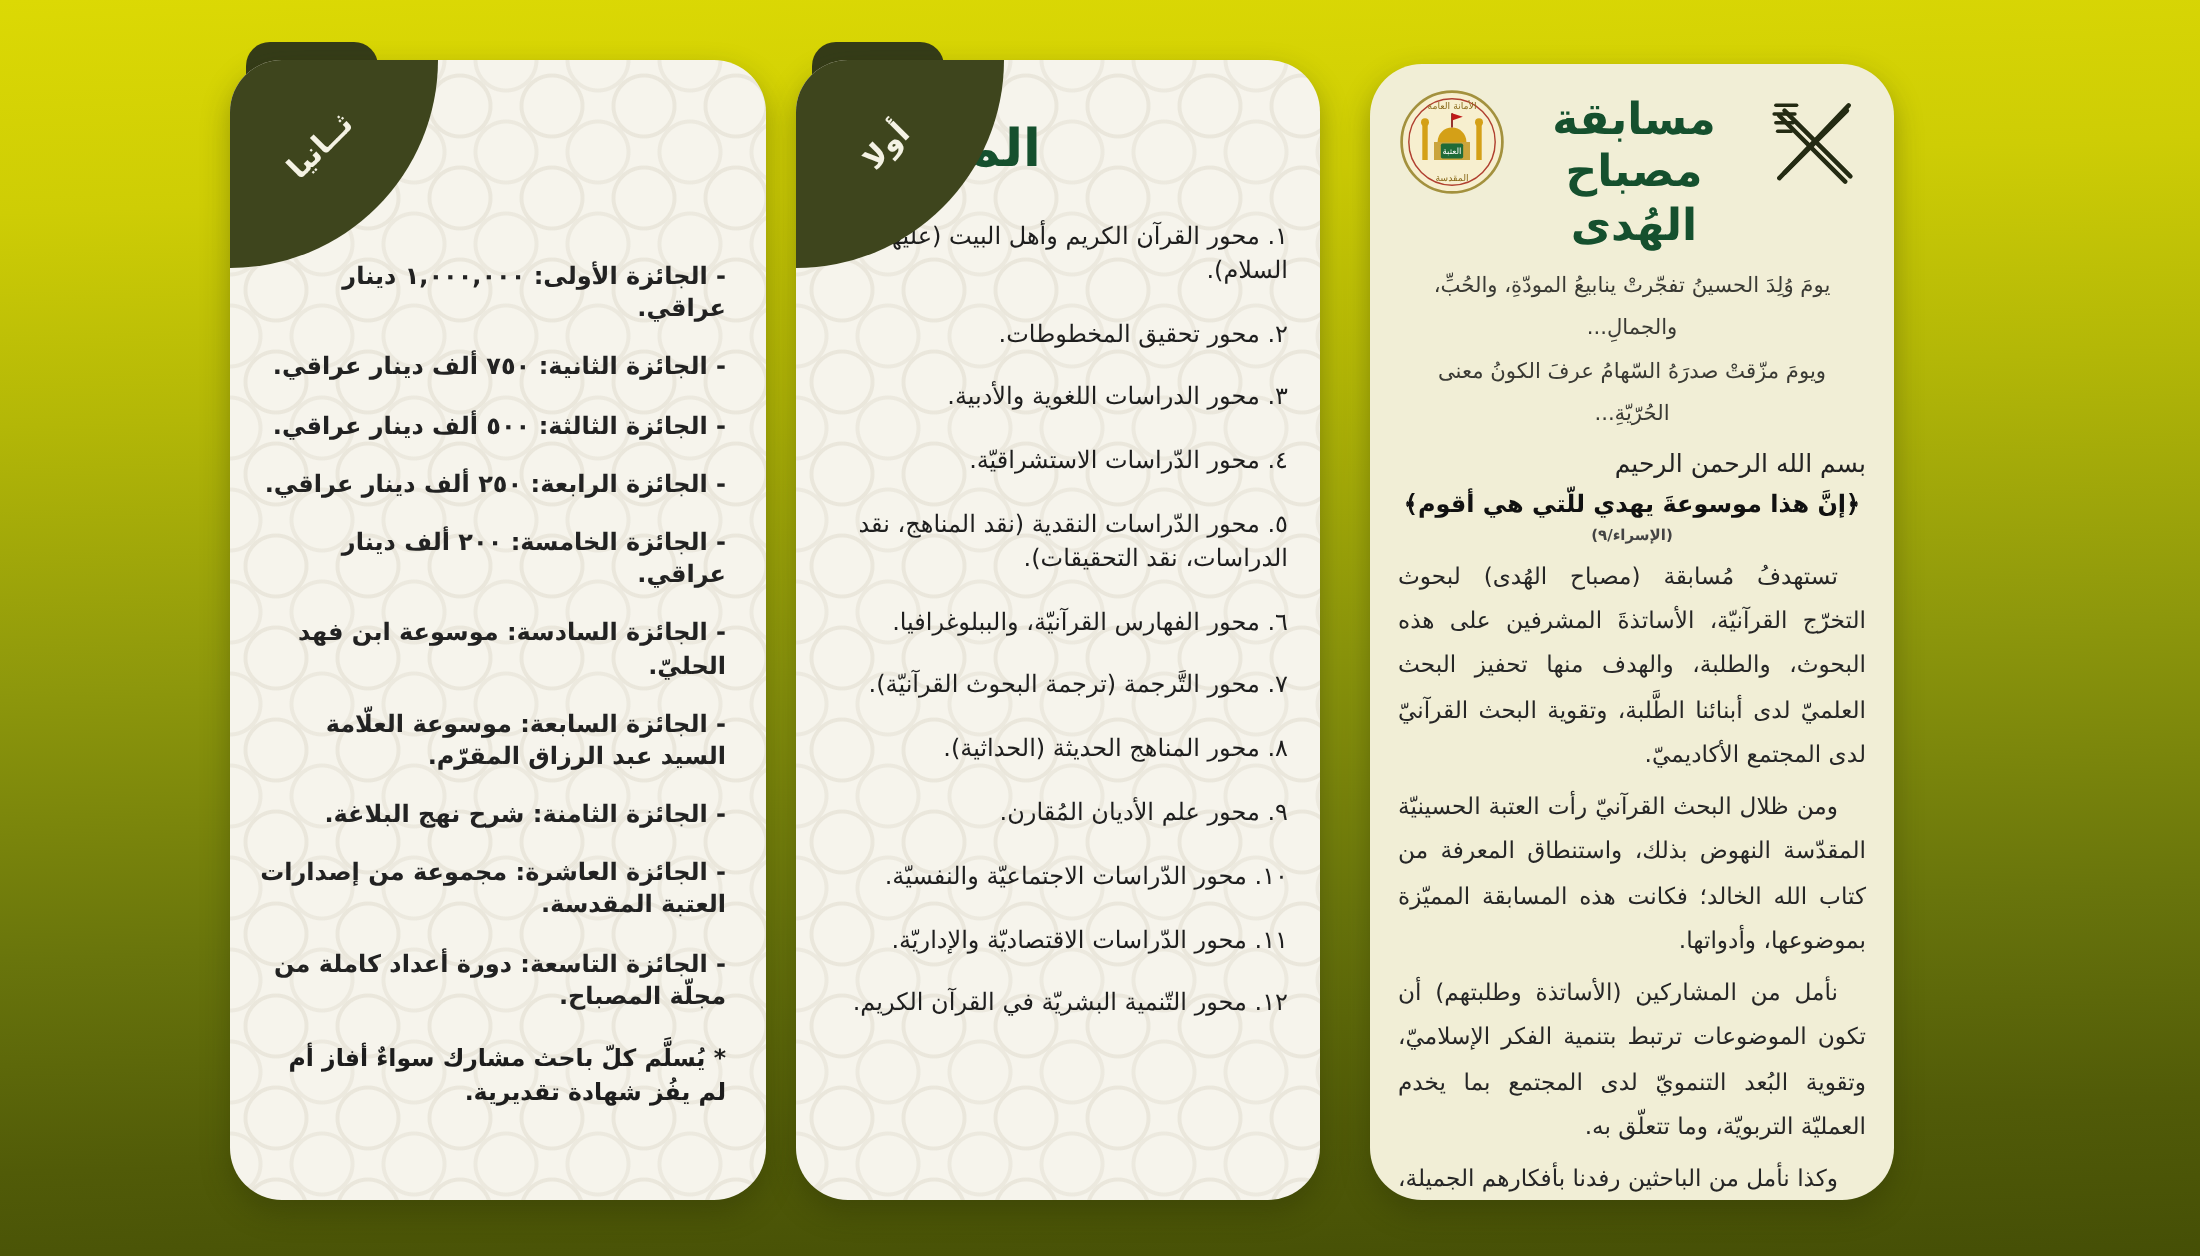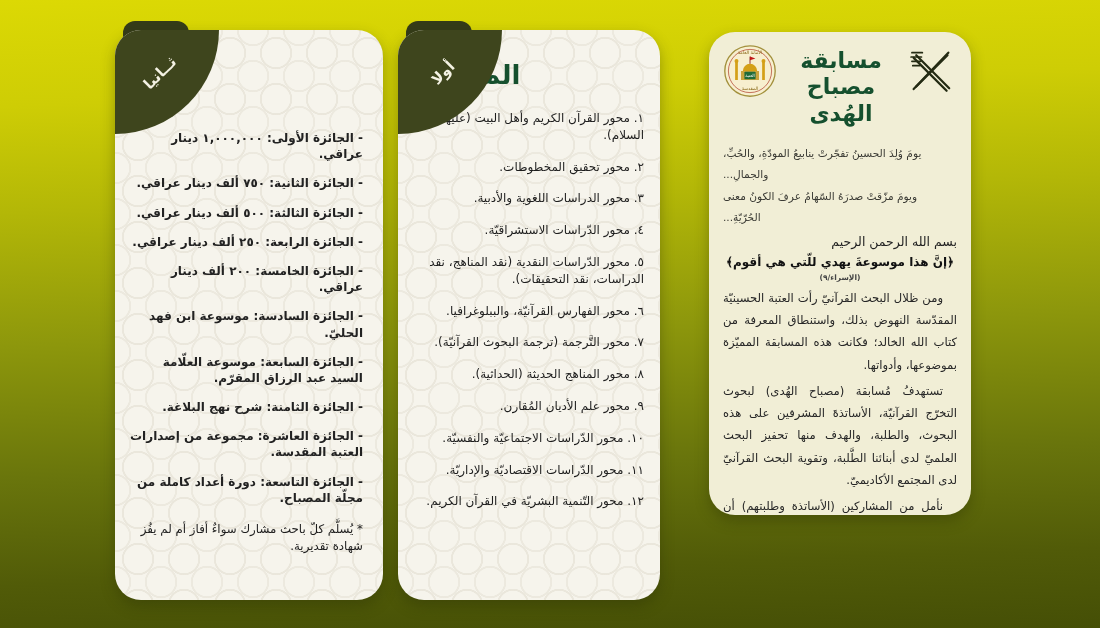--- a/index.html
+++ b/index.html
@@ -40,37 +40,37 @@
     margin:30px 0 0 0;
   }
   
   .prizes-list{list-style:none;margin:40px 0 0 0;padding:0 20px 0 12px;}
   .prizes-list li{
     font-size:12px;color:#222;line-height:1.35;margin-bottom:13px;
     text-align:right;
     font-weight:bold;
   }
   .footnote{
-    font-size:11.8px;color:#1d1d1d;font-weight:normal;
+    font-size:11.8px;color:#1d1d1d;font-weight:bold;
     padding:2px 20px 0 12px;text-align:right;line-height:1.4;
   }
   
   .axes-list{list-style:none;margin:20px 0 0 0;padding:0 16px 0 10px;}
   .axes-list li{
     font-size:12px;color:#1e1e1e;line-height:1.4;margin-bottom:15px;
     text-align:right;font-weight:500;
   }
   
   .intro-body{background:#f1eed6;padding:12px 14px 10px 14px;box-sizing:border-box;}
   .intro-header{display:flex;align-items:flex-start;justify-content:space-between;}
   .intro-title{
     text-align:center;color:#15502e;font-weight:bold;font-size:22px;
     line-height:1.2;margin-top:4px;
   }
-  .poem{font-size:10.6px;color:#3a3a34;line-height:2.0;text-align:left;margin-top:16px;}
+  .poem{font-size:10.6px;color:#3a3a34;line-height:2.0;text-align:center;margin-top:6px;}
   .basmala{font-size:12.5px;color:#222;text-align:right;margin-top:6px;}
   .verse{font-size:12px;color:#111;font-weight:bold;text-align:center;margin-top:6px;}
   .verse-ref{font-size:7.5px;font-weight:bold;color:#444;}
   .intro-paragraphs p{
     font-size:11.6px;color:#262626;line-height:1.92;margin:4px 0 0 0;
     text-align:justify;text-indent:14px;
   }
   svg{display:block;}
 </style>
 </head>
@@ -114,21 +114,21 @@
         <li>٧. محور التَّرجمة (ترجمة البحوث القرآنيّة).</li>
         <li>٨. محور المناهج الحديثة (الحداثية).</li>
         <li>٩. محور علم الأديان المُقارن.</li>
         <li>١٠. محور الدّراسات الاجتماعيّة والنفسيّة.</li>
         <li>١١. محور الدّراسات الاقتصاديّة والإداريّة.</li>
         <li>١٢. محور التّنمية البشريّة في القرآن الكريم.</li>
       </ul>
   </div>
 </div>
 
-<div class="card" style="left:709px;top:32px;width:262px;height:483px;">
+<div class="card" style="left:685px;top:32px;width:262px;height:568px;">
   <div class="card-body intro-body">
 
     <div class="intro-header">
 
       <span>
         <svg width="52" height="52" viewBox="0 0 60 60">
           <g stroke="#242b13" stroke-width="2.6" stroke-linecap="round" fill="none">
             <line x1="10" y1="52" x2="50" y2="10"></line>
             <line x1="13" y1="49" x2="49" y2="13"></line>
             <line x1="13" y1="13" x2="51" y2="51"></line>
@@ -174,20 +174,20 @@
     </div>
 
     <div class="basmala">بسم الله الرحمن الرحيم</div>
 
     <div class="verse">
       <span>﴿إنَّ هذا موسوعةَ يهدي للّتي هي أقوم﴾</span>
       <span class="verse-ref">(الإسراء/٩)</span>
     </div>
 
     <div class="intro-paragraphs">
+        <p>تستهدفُ مُسابقة (مصباح الهُدى) لبحوث التخرّج القرآنيّة، الأساتذةَ المشرفين على هذه البحوث، والطلبة، والهدف منها تحفيز البحث العلميّ لدى أبنائنا الطَّلبة، وتقوية البحث القرآنيّ لدى المجتمع الأكاديميّ.</p>
         <p>ومن ظلال البحث القرآنيّ رأت العتبة الحسينيّة المقدّسة النهوض بذلك، واستنطاق المعرفة من كتاب الله الخالد؛ فكانت هذه المسابقة المميّزة بموضوعها، وأدواتها.</p>
-        <p>تستهدفُ مُسابقة (مصباح الهُدى) لبحوث التخرّج القرآنيّة، الأساتذةَ المشرفين على هذه البحوث، والطلبة، والهدف منها تحفيز البحث العلميّ لدى أبنائنا الطَّلبة، وتقوية البحث القرآنيّ لدى المجتمع الأكاديميّ.</p>
         <p>نأمل من المشاركين (الأساتذة وطلبتهم) أن تكون الموضوعات ترتبط بتنمية الفكر الإسلاميّ، وتقوية البُعد التنمويّ لدى المجتمع بما يخدم العمليّة التربويّة، وما تتعلّق به.</p>
         <p>وكذا نأمل من الباحثين رفدنا بأفكارهم الجميلة، والمبتكرة، وأن يقضوا سنة التخرّج مع تجارة رابحة، لن تبور.</p>
       </div>
 
   </div>
 </div>
 
 </body></html>

